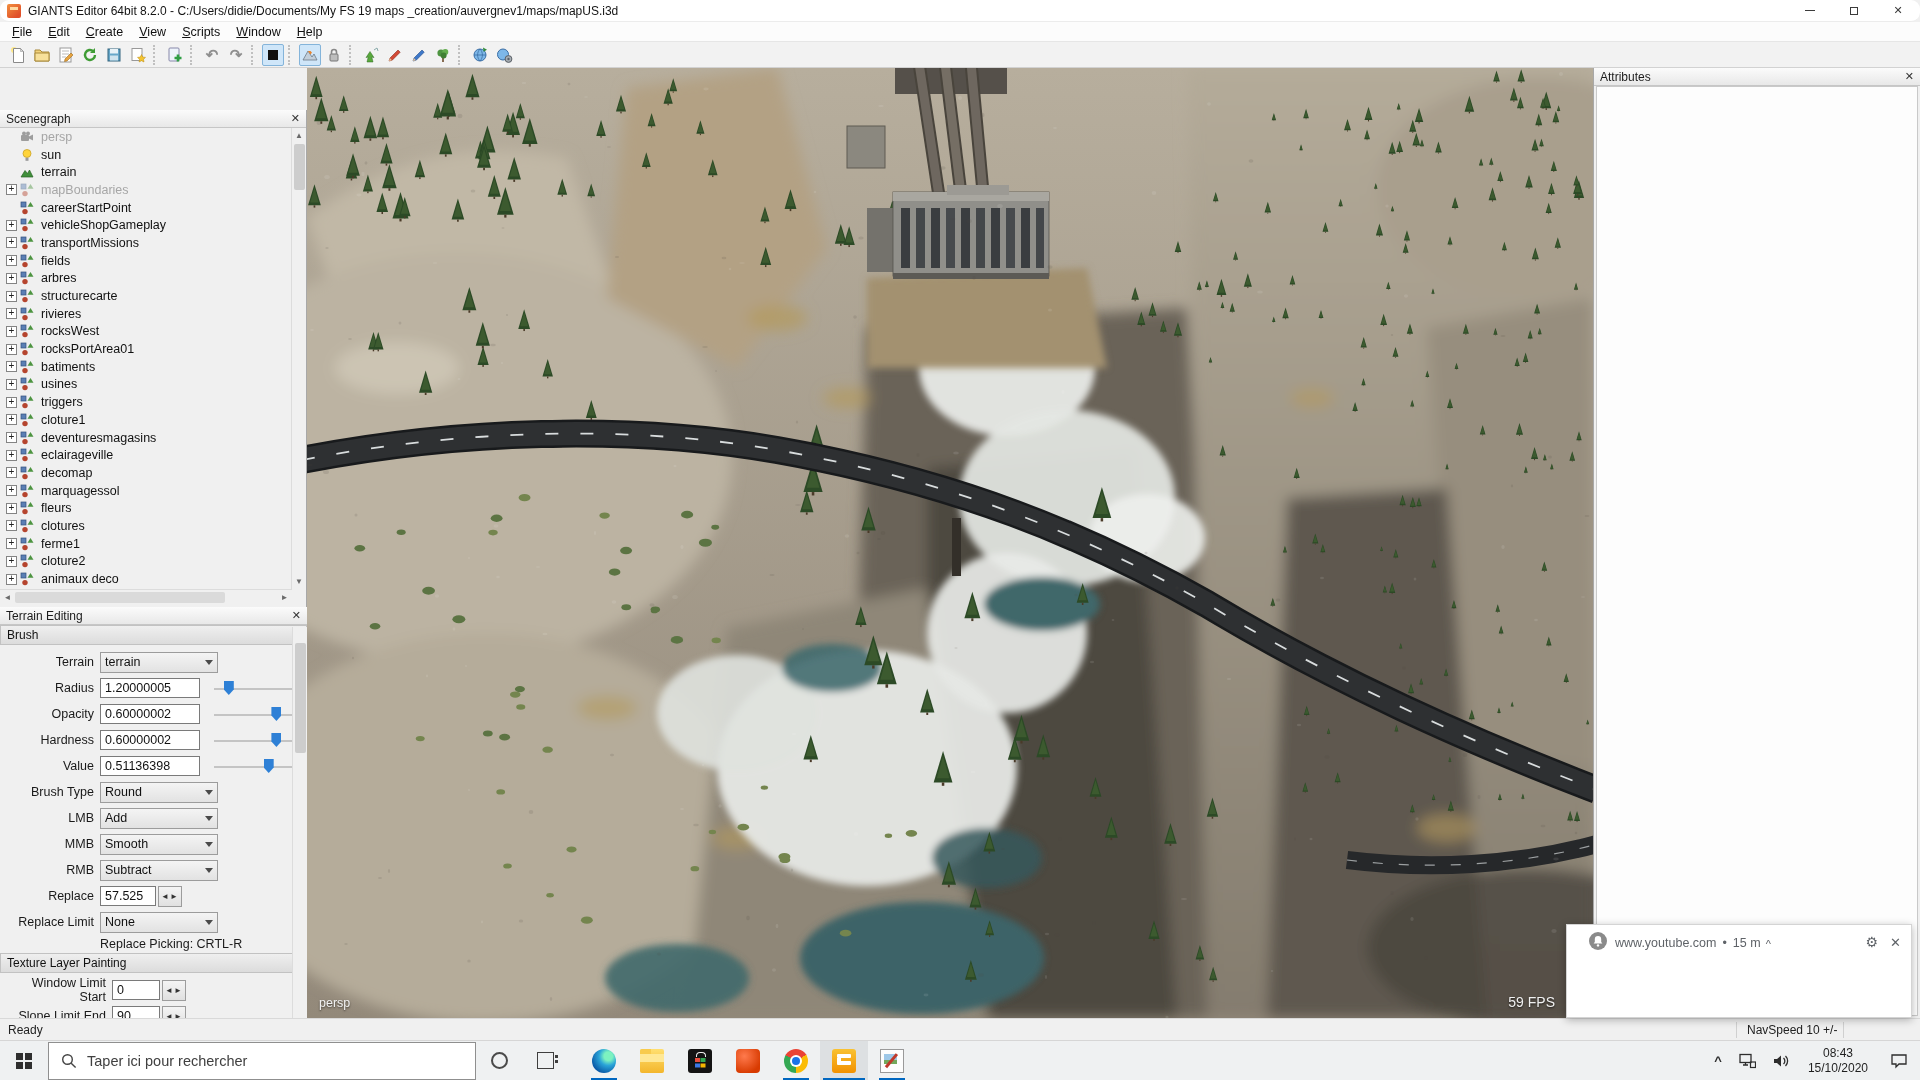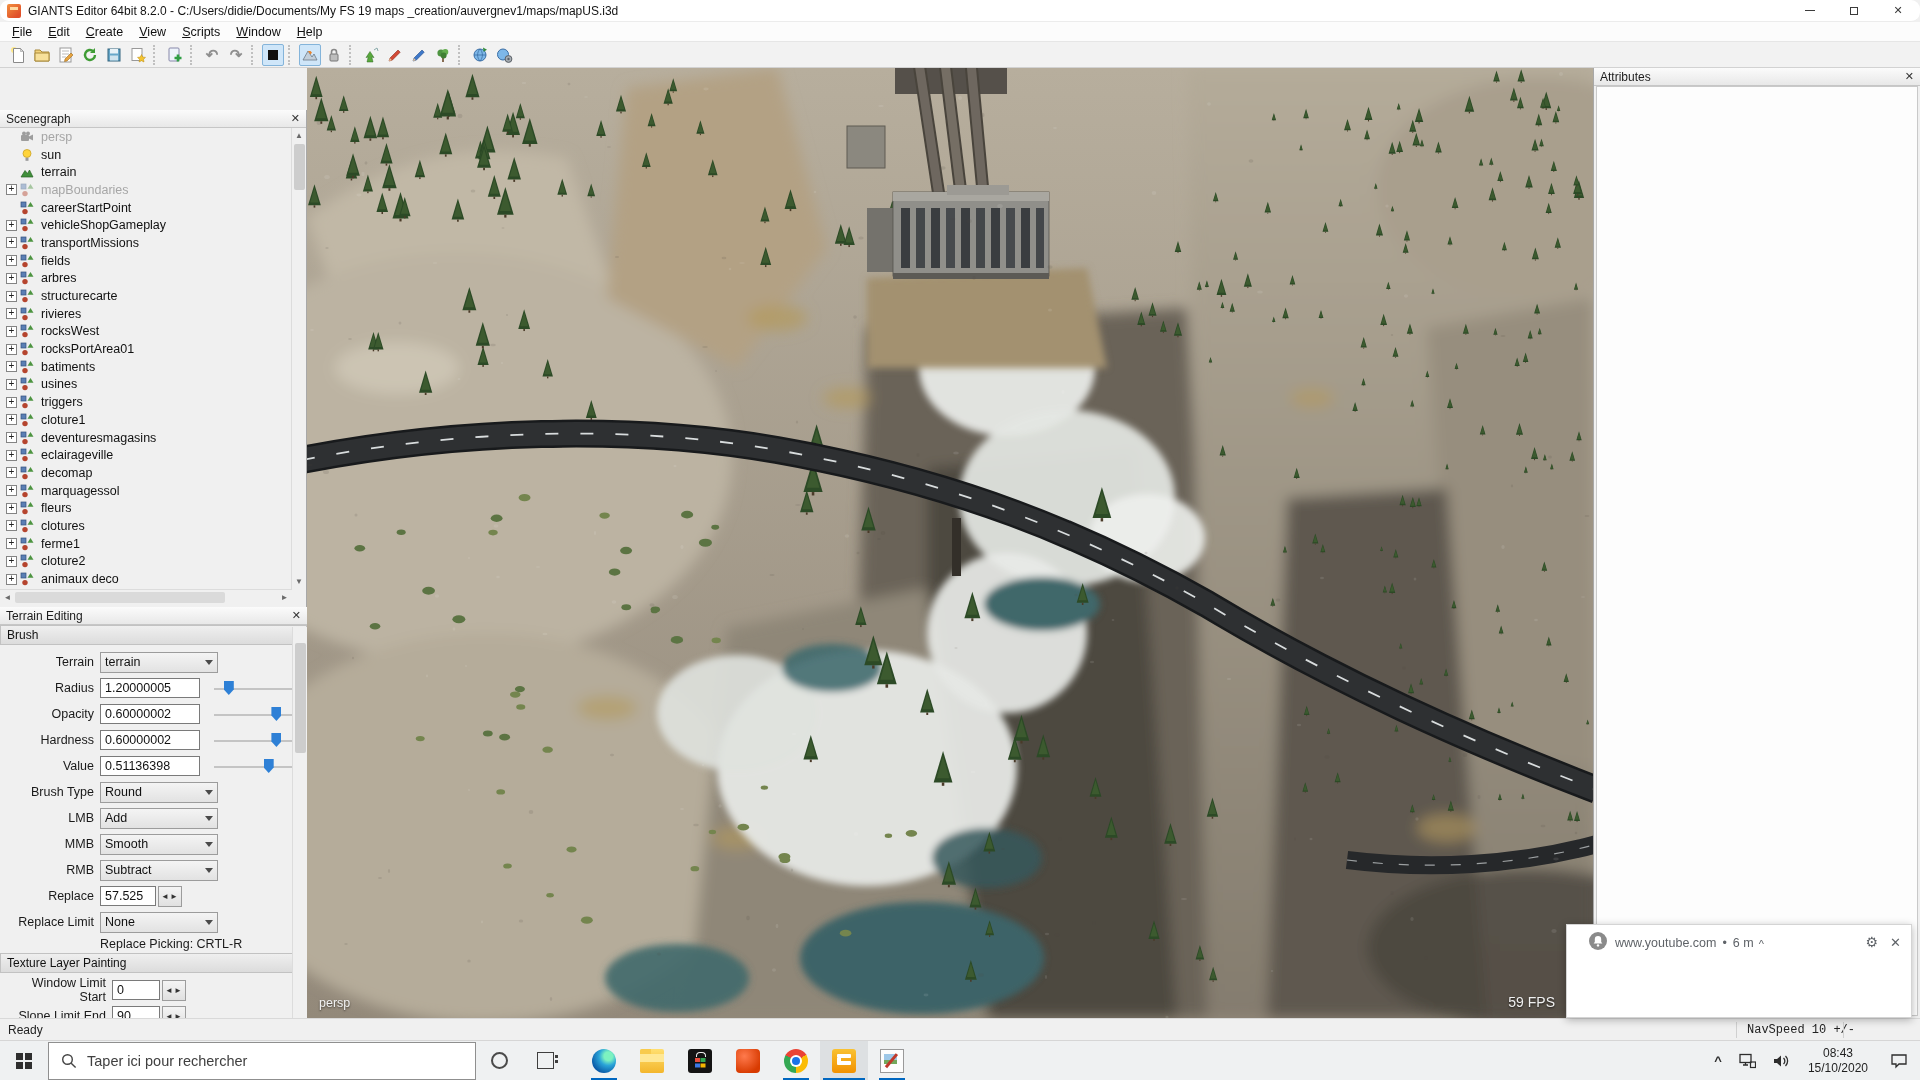--- a/index.html
+++ b/index.html
@@ -97,21 +97,21 @@
   #fps-label { position:absolute; right:38px; bottom:8px; color:#f0f0f0; font-size:14px; text-shadow:0 1px 2px rgba(0,0,0,.7); }
 
   
   #attr-panel { position:absolute; top:68px; left:1593px; width:327px; height:950px; background:#f0f0f0; border-left:1px solid #a8a8a8; }
   #attr-body { position:absolute; top:18px; left:2px; right:2px; bottom:2px; background:#fdfdfd; border:1px solid #c9c9c9; }
 
   
   #statusbar { position:absolute; top:1018px; left:0; width:1920px; height:22px; background:#f0f0f0;
                border-top:1px solid #d9d9d9; display:flex; align-items:center; font-size:12px; color:#222; }
   #status-ready { margin-left:8px; }
-  #status-nav { position:absolute; left:1747px;font-family:Liberation Mono, monospace; }
+  #status-nav { position:absolute; left:1747px; }
   .st-sep { position:absolute; top:3px; height:16px; border-left:1px solid #d0d0d0; }
 
   
   #notif { position:absolute; left:1566px; top:924px; width:346px; height:94px; background:#fff;
            border:1px solid #d4d4d4; box-shadow:0 2px 8px rgba(0,0,0,.28); z-index:30; }
   #notif-head { display:flex; align-items:flex-end; padding:7px 10px 2px 22px; color:#5f6368; font-size:12.5px; }
   #notif-badge { width:18px; height:18px; border-radius:50%; background:#8a8a8a; margin-right:8px;
                  display:flex; align-items:center; justify-content:center; }
   #notif-head .hsep { margin:0 6px; }
   #notif-caret { margin-left:5px; font-size:11px; }
@@ -1234,21 +1234,21 @@
 <div id="notif">
   <div id="notif-head">
     <span id="notif-badge">
       <svg width="10" height="11" viewBox="0 0 10 11">
           <path d="M5 0a3.2 3.2 0 0 0-3.2 3.2V6L.6 7.6h8.8L8.2 6V3.2A3.2 3.2 0 0 0 5 0z" fill="#fff"></path>
           <circle cx="5" cy="9.4" r="1.2" fill="#fff"></circle>
         </svg>
     </span>
     <span>www.youtube.com</span>
     <span class="hsep">•</span>
-    <span>6 m</span>
+    <span>15 m</span>
     <span id="notif-caret">^</span>
     <span id="notif-actions">
       <span id="notif-gear">⚙</span>
       <span id="notif-close">✕</span>
     </span>
   </div>
 </div>
 
 <div id="taskbar">
   <div id="start-btn">

